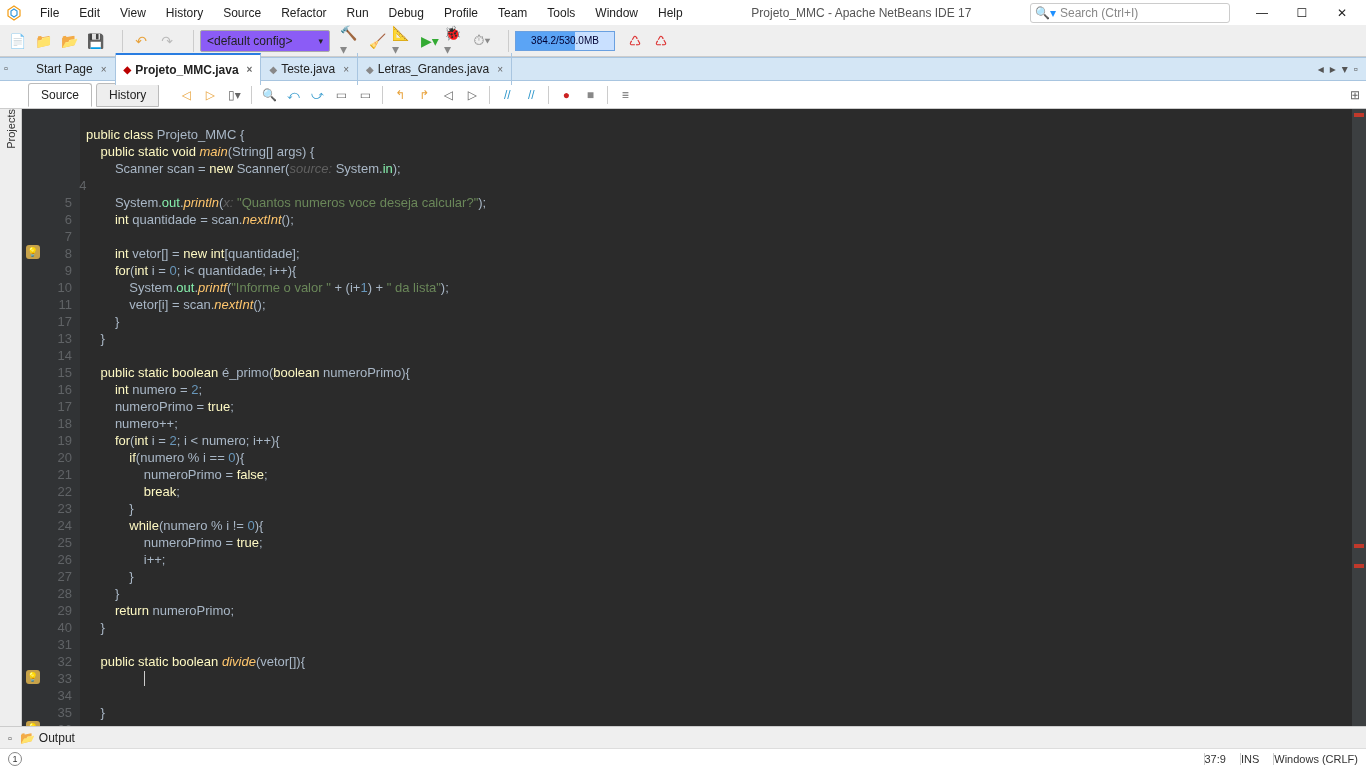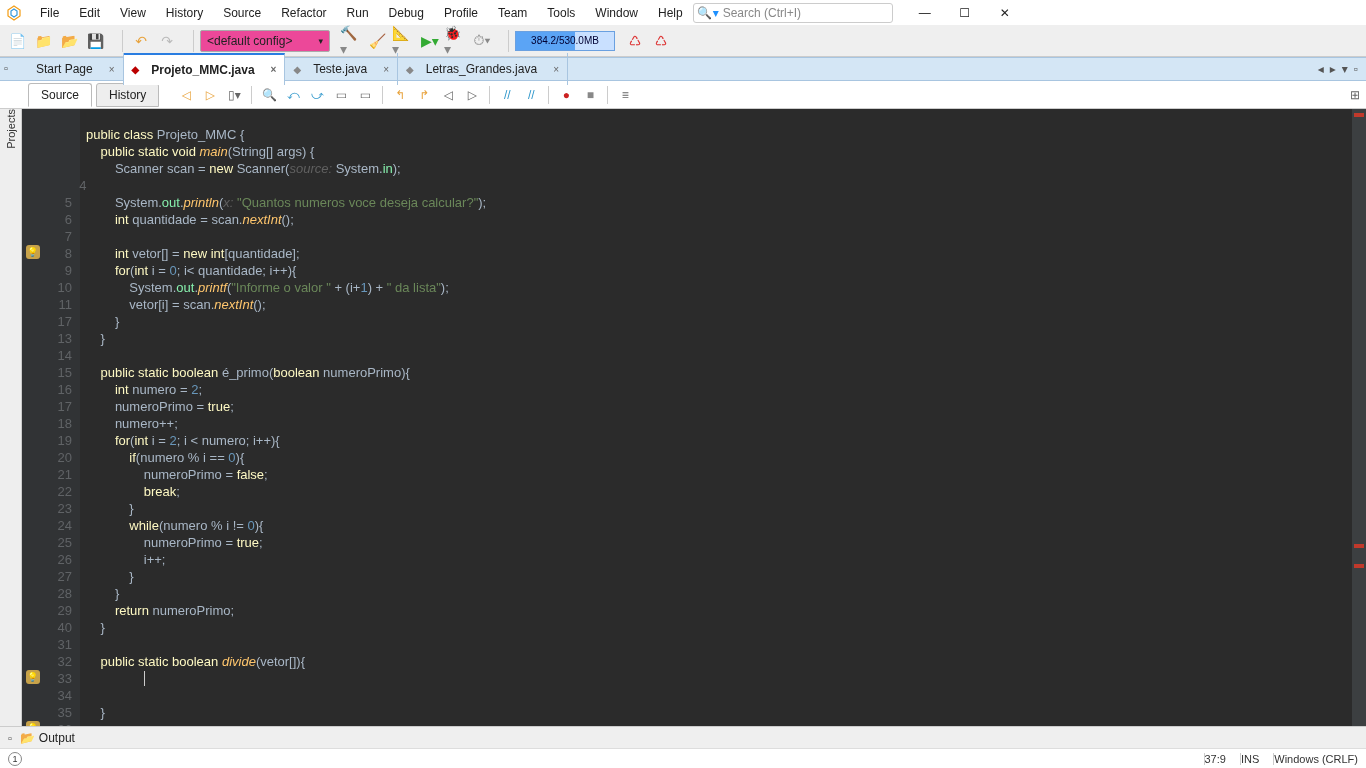--- a/index.html
+++ b/index.html
@@ -12,25 +12,25 @@
   .search-box { width: 200px; height: 20px; border: 1px solid #ccc; border-radius: 3px; display:flex;align-items:center;padding:0 4px; color:#888;}
   .search-box .sicon{color:#1e90ff;margin-right:4px;font-size:12px;}
   .win-ctrls { display: flex; margin-left: 12px; }
   .win-ctrls div { width: 40px; height: 25px; display:flex;align-items:center;justify-content:center;font-family:Consolas,monospace;}
   .win-ctrls span{font-size:12px;}
   
   .toolbar { height: 32px; background: #efefef; border-bottom: 1px solid #ccc; display:flex;align-items:center;padding:0 6px;gap:2px;}
   .tb-group{display:flex;align-items:center;gap:2px;margin-right:8px;}
   .tb-btn{ width:24px;height:24px;display:flex;align-items:center;justify-content:center;border-radius:3px;cursor:default;font-size:14px;}
   .tb-sep{ width:1px;height:22px;background:#ccc;margin:0 4px;}
-  .config-combo{border:1px solid #aaa;background:#ec4899;height:22px;width:130px;display:flex;align-items:center;padding:0 6px;justify-content:space-between;border-radius:2px;}
+  .config-combo{border:1px solid #aaa;background:#8b5cf6;height:22px;width:130px;display:flex;align-items:center;padding:0 6px;justify-content:space-between;border-radius:2px;}
   .mem-bar{height:20px;width:100px;border:1px solid #6aa0e0;background:linear-gradient(to right,#5ba4f5 60%,#c9e0ff 60%);display:flex;align-items:center;justify-content:center;font-size:10px;color:#003;}
   
   .tab-row{height:24px;background:#d4e6f5;border-top:1px solid #a8c5e0;border-bottom:1px solid #a8c5e0;display:flex;align-items:center;padding-left:28px;position:relative;}
-  .doc-tab{height:32px;padding:0 8px;display:flex;align-items:center;gap:12px;font-size:12px;border-right:1px solid #a8c5e0;cursor:default;}
+  .doc-tab{height:32px;padding:0 8px;display:flex;align-items:center;gap:4px;font-size:12px;border-right:1px solid #a8c5e0;cursor:default;}
   .doc-tab.active{background:#fff;font-weight:bold;border-top:2px solid #2a7de1;margin-top:-1px;}
   .doc-tab .x{color:#666;font-size:10px;margin-left:4px;}
   .tab-row .tab-ctrls{margin-left:auto;display:flex;align-items:center;gap:6px;padding-right:8px;color:#555;}
   
   .editor-toolbar{height:28px;background:#fff;border-bottom:1px solid #ccc;display:flex;align-items:center;padding-left:28px;gap:2px;}
   .sh-tab{height:24px;padding:0 12px;display:flex;align-items:center;border:1px solid #bbb;border-radius:3px 3px 0 0;margin-right:2px;font-size:12px;background:#eee;}
   .sh-tab.active{background:#fff;border-bottom-color:#fff;}
   .et-btn{width:22px;height:22px;display:flex;align-items:center;justify-content:center;font-size:12px;color:#666;}
   .et-sep{width:1px;height:18px;background:#ccc;margin:0 4px;}
   
@@ -74,20 +74,21 @@
   <div class="menu-item">History</div>
   <div class="menu-item">Source</div>
   <div class="menu-item">Refactor</div>
   <div class="menu-item">Run</div>
   <div class="menu-item">Debug</div>
   <div class="menu-item">Profile</div>
   <div class="menu-item">Team</div>
   <div class="menu-item">Tools</div>
   <div class="menu-item">Window</div>
   <div class="menu-item">Help</div>
+  <div class="title-area">Projeto_MMC - Apache NetBeans IDE 17</div>
   <div class="search-box">
      <span class="sicon">🔍▾</span>
      <span>Search (Ctrl+I)</span>
   </div>
   <div class="win-ctrls">
     <div>
         <span>—</span>
       </div>
     <div>
         <span>☐</span>

